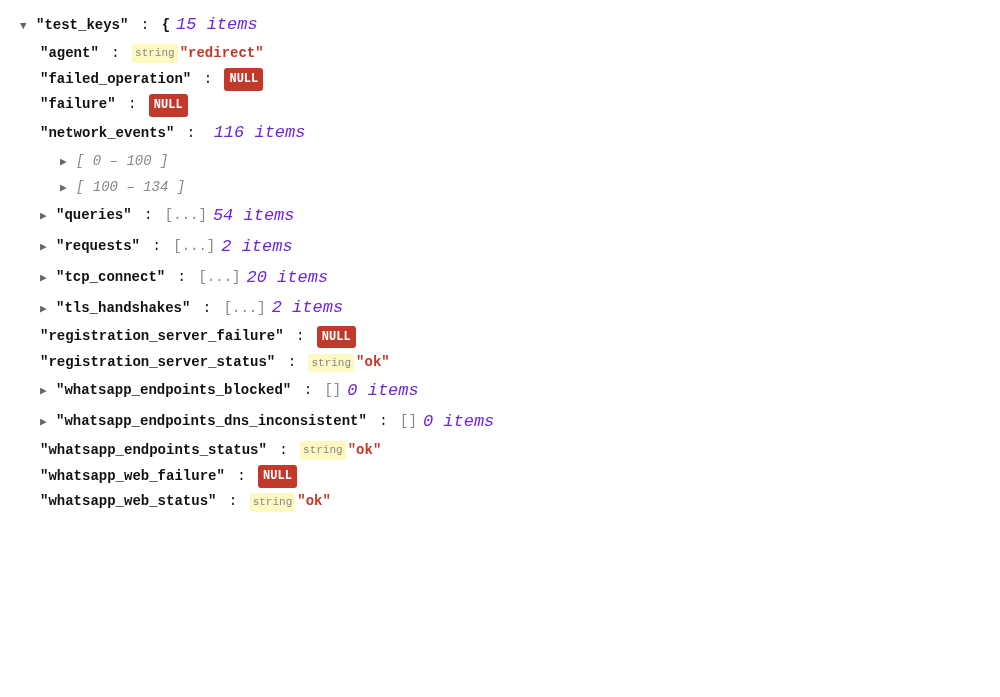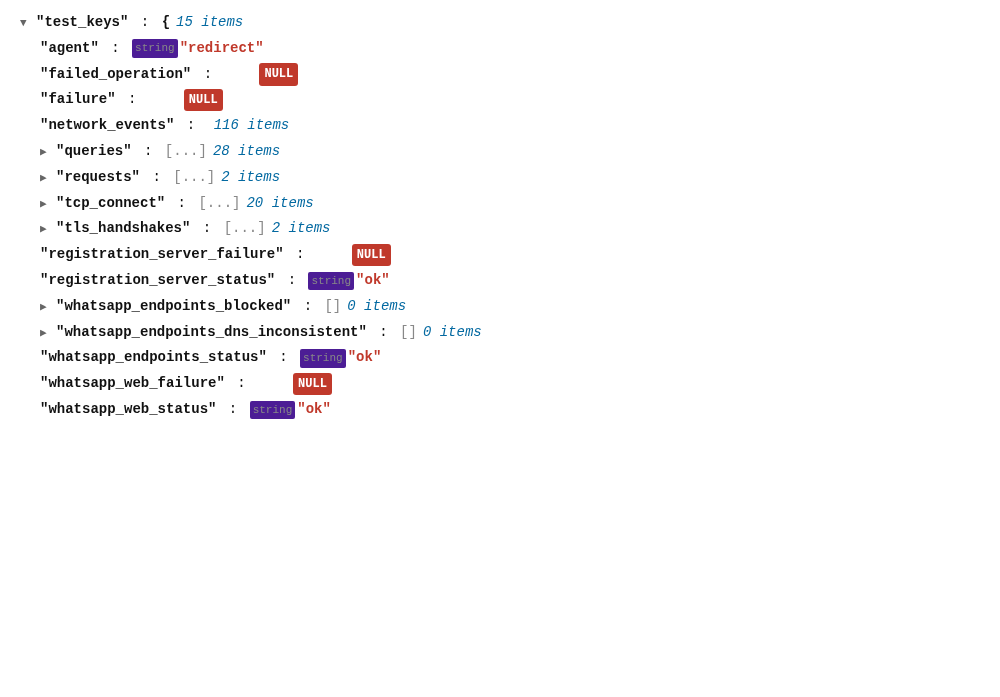--- a/index.html
+++ b/index.html
@@ -25,21 +25,21 @@
       font-weight: 600;
     }
 
     .colon {
       color: #111;
       margin: 0 4px;
     }
 
     .string-type {
       display: inline-block;
-      background-color: #4c1d95;
+      background-color: #fef9c3;
       color: #888;
       font-size: 11px;
       padding: 0px 3px;
       border-radius: 2px;
       font-family: 'Courier New', Courier, monospace;
       margin-right: 2px;
       vertical-align: middle;
     }
 
     .string-value {
@@ -49,27 +49,26 @@
 
     .null-badge {
       display: inline-block;
       background-color: #c0392b;
       color: #ffffff;
       font-size: 12px;
       padding: 1px 5px;
       border-radius: 3px;
       font-family: 'Courier New', Courier, monospace;
       font-weight: 600;
-      margin-left: 35px;
     }
 
     .items-count {
-      color: #0369a1;
+      color: #6d28d9;
       font-style: italic;
-      font-size: 14px;
+      font-size: 17px;
       margin-left: 6px;
     }
 
     .expand-arrow {
       display: inline-block;
       width: 16px;
       color: #666;
       cursor: pointer;
       user-select: none;
     }
@@ -142,28 +141,36 @@
     <span class="colon">&nbsp;:&nbsp;</span>
     <span class="null-badge">NULL</span>
   </div>
 
   <div class="row indent-1">
     <span class="key">"network_events"</span>
     <span class="colon">&nbsp;:&nbsp;</span>
     <span class="items-count">116 items</span>
   </div>
 
-
+  <div class="row indent-2">
+    <span class="expand-arrow collapsed"></span>
+    <span class="array-range"><em>[ 0 – 100 ]</em></span>
+  </div>
+
+  <div class="row indent-2">
+    <span class="expand-arrow collapsed"></span>
+    <span class="array-range"><em>[ 100 – 134 ]</em></span>
+  </div>
 
   <div class="row indent-1">
     <span class="expand-arrow collapsed"></span>
     <span class="key">"queries"</span>
     <span class="colon">&nbsp;:&nbsp;</span>
     <span class="bracket-dots">[<span class="ellipsis">...</span>]</span>
-    <span class="items-count">28 items</span>
+    <span class="items-count">54 items</span>
   </div>
 
   <div class="row indent-1">
     <span class="expand-arrow collapsed"></span>
     <span class="key">"requests"</span>
     <span class="colon">&nbsp;:&nbsp;</span>
     <span class="bracket-dots">[<span class="ellipsis">...</span>]</span>
     <span class="items-count">2 items</span>
   </div>
 

